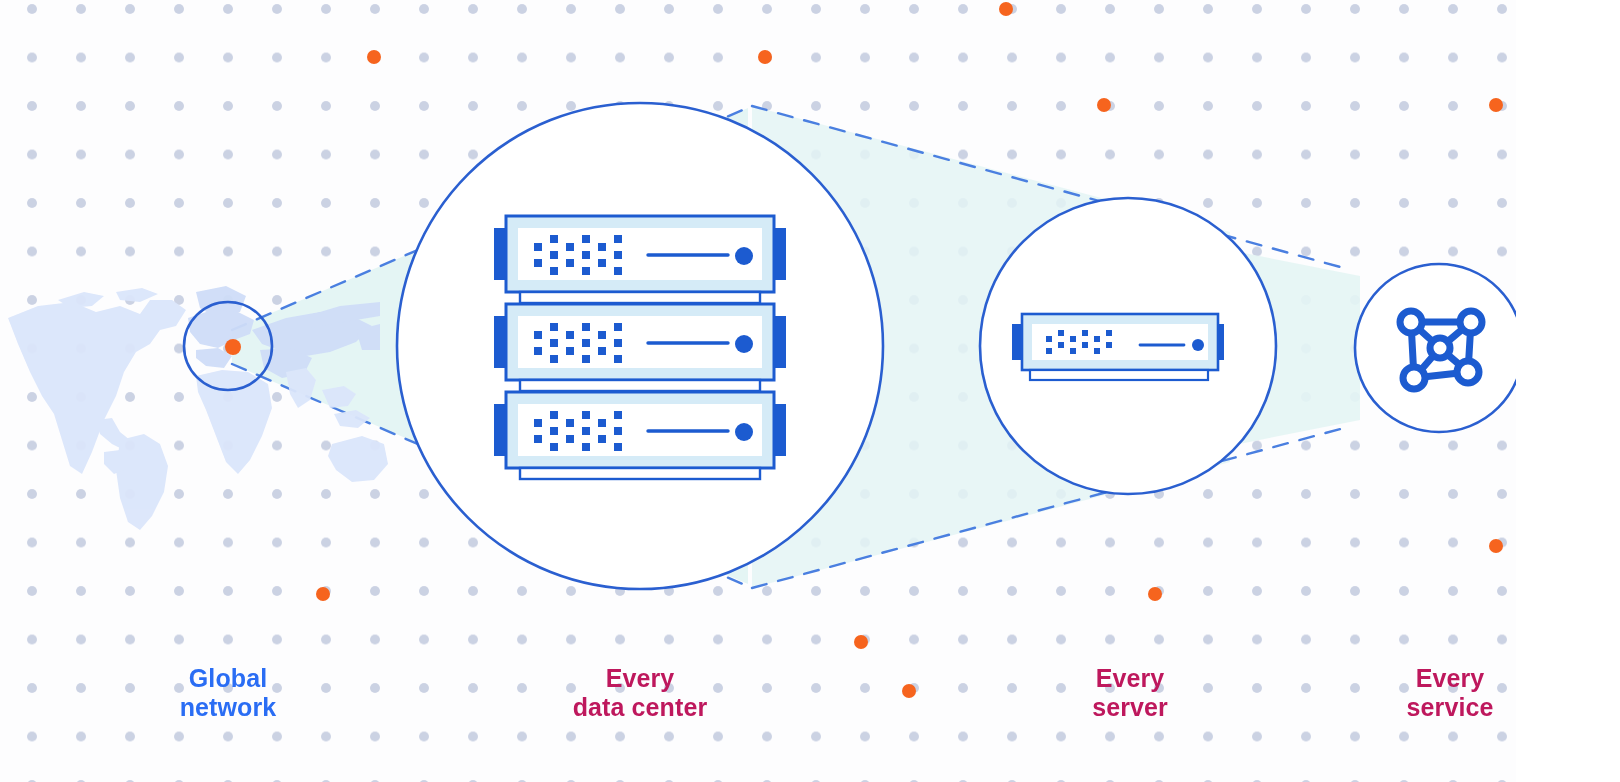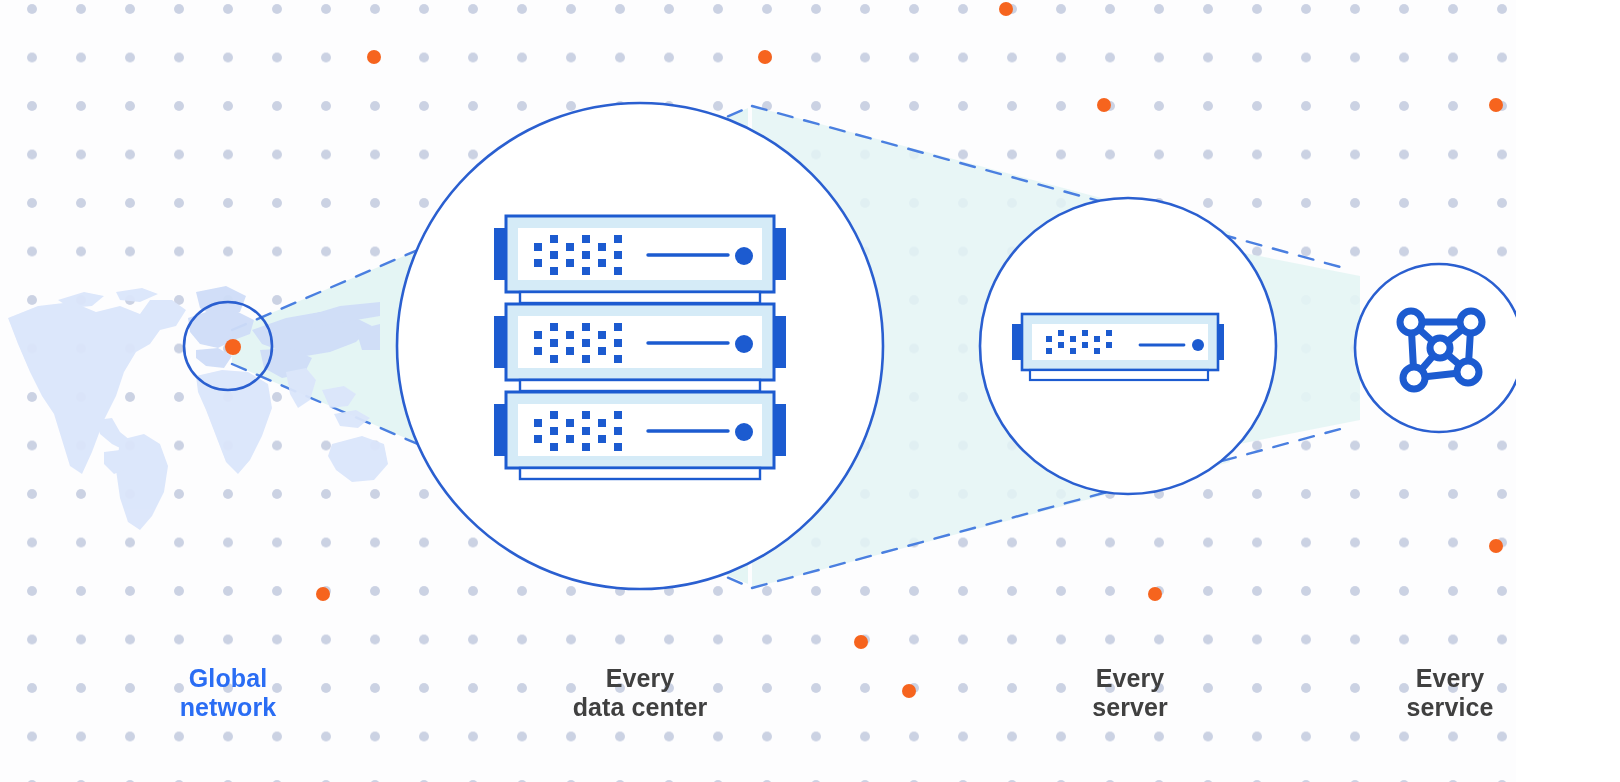--- a/index.html
+++ b/index.html
@@ -28,21 +28,21 @@
   .label {
     position: absolute;
     text-align: center;
     font-family: "Liberation Sans", sans-serif;
     font-size: 25px;
     font-weight: 700;
     line-height: 1.16;
     letter-spacing: 0.1px;
     white-space: pre-line;
   }
-  .label.dark { color: #404040; }
+  .label.dark { color: #be185d; }
   .label.blue { color: #2a6df4; }
 
   #lbl-global   { left: 128px; top: 664px; width: 200px; }
   #lbl-dc       { left: 540px; top: 664px; width: 200px; }
   #lbl-server   { left: 1030px; top: 664px; width: 200px; }
   #lbl-service  { left: 1350px; top: 664px; width: 200px; }
 </style>
 </head>
 <body>
 

